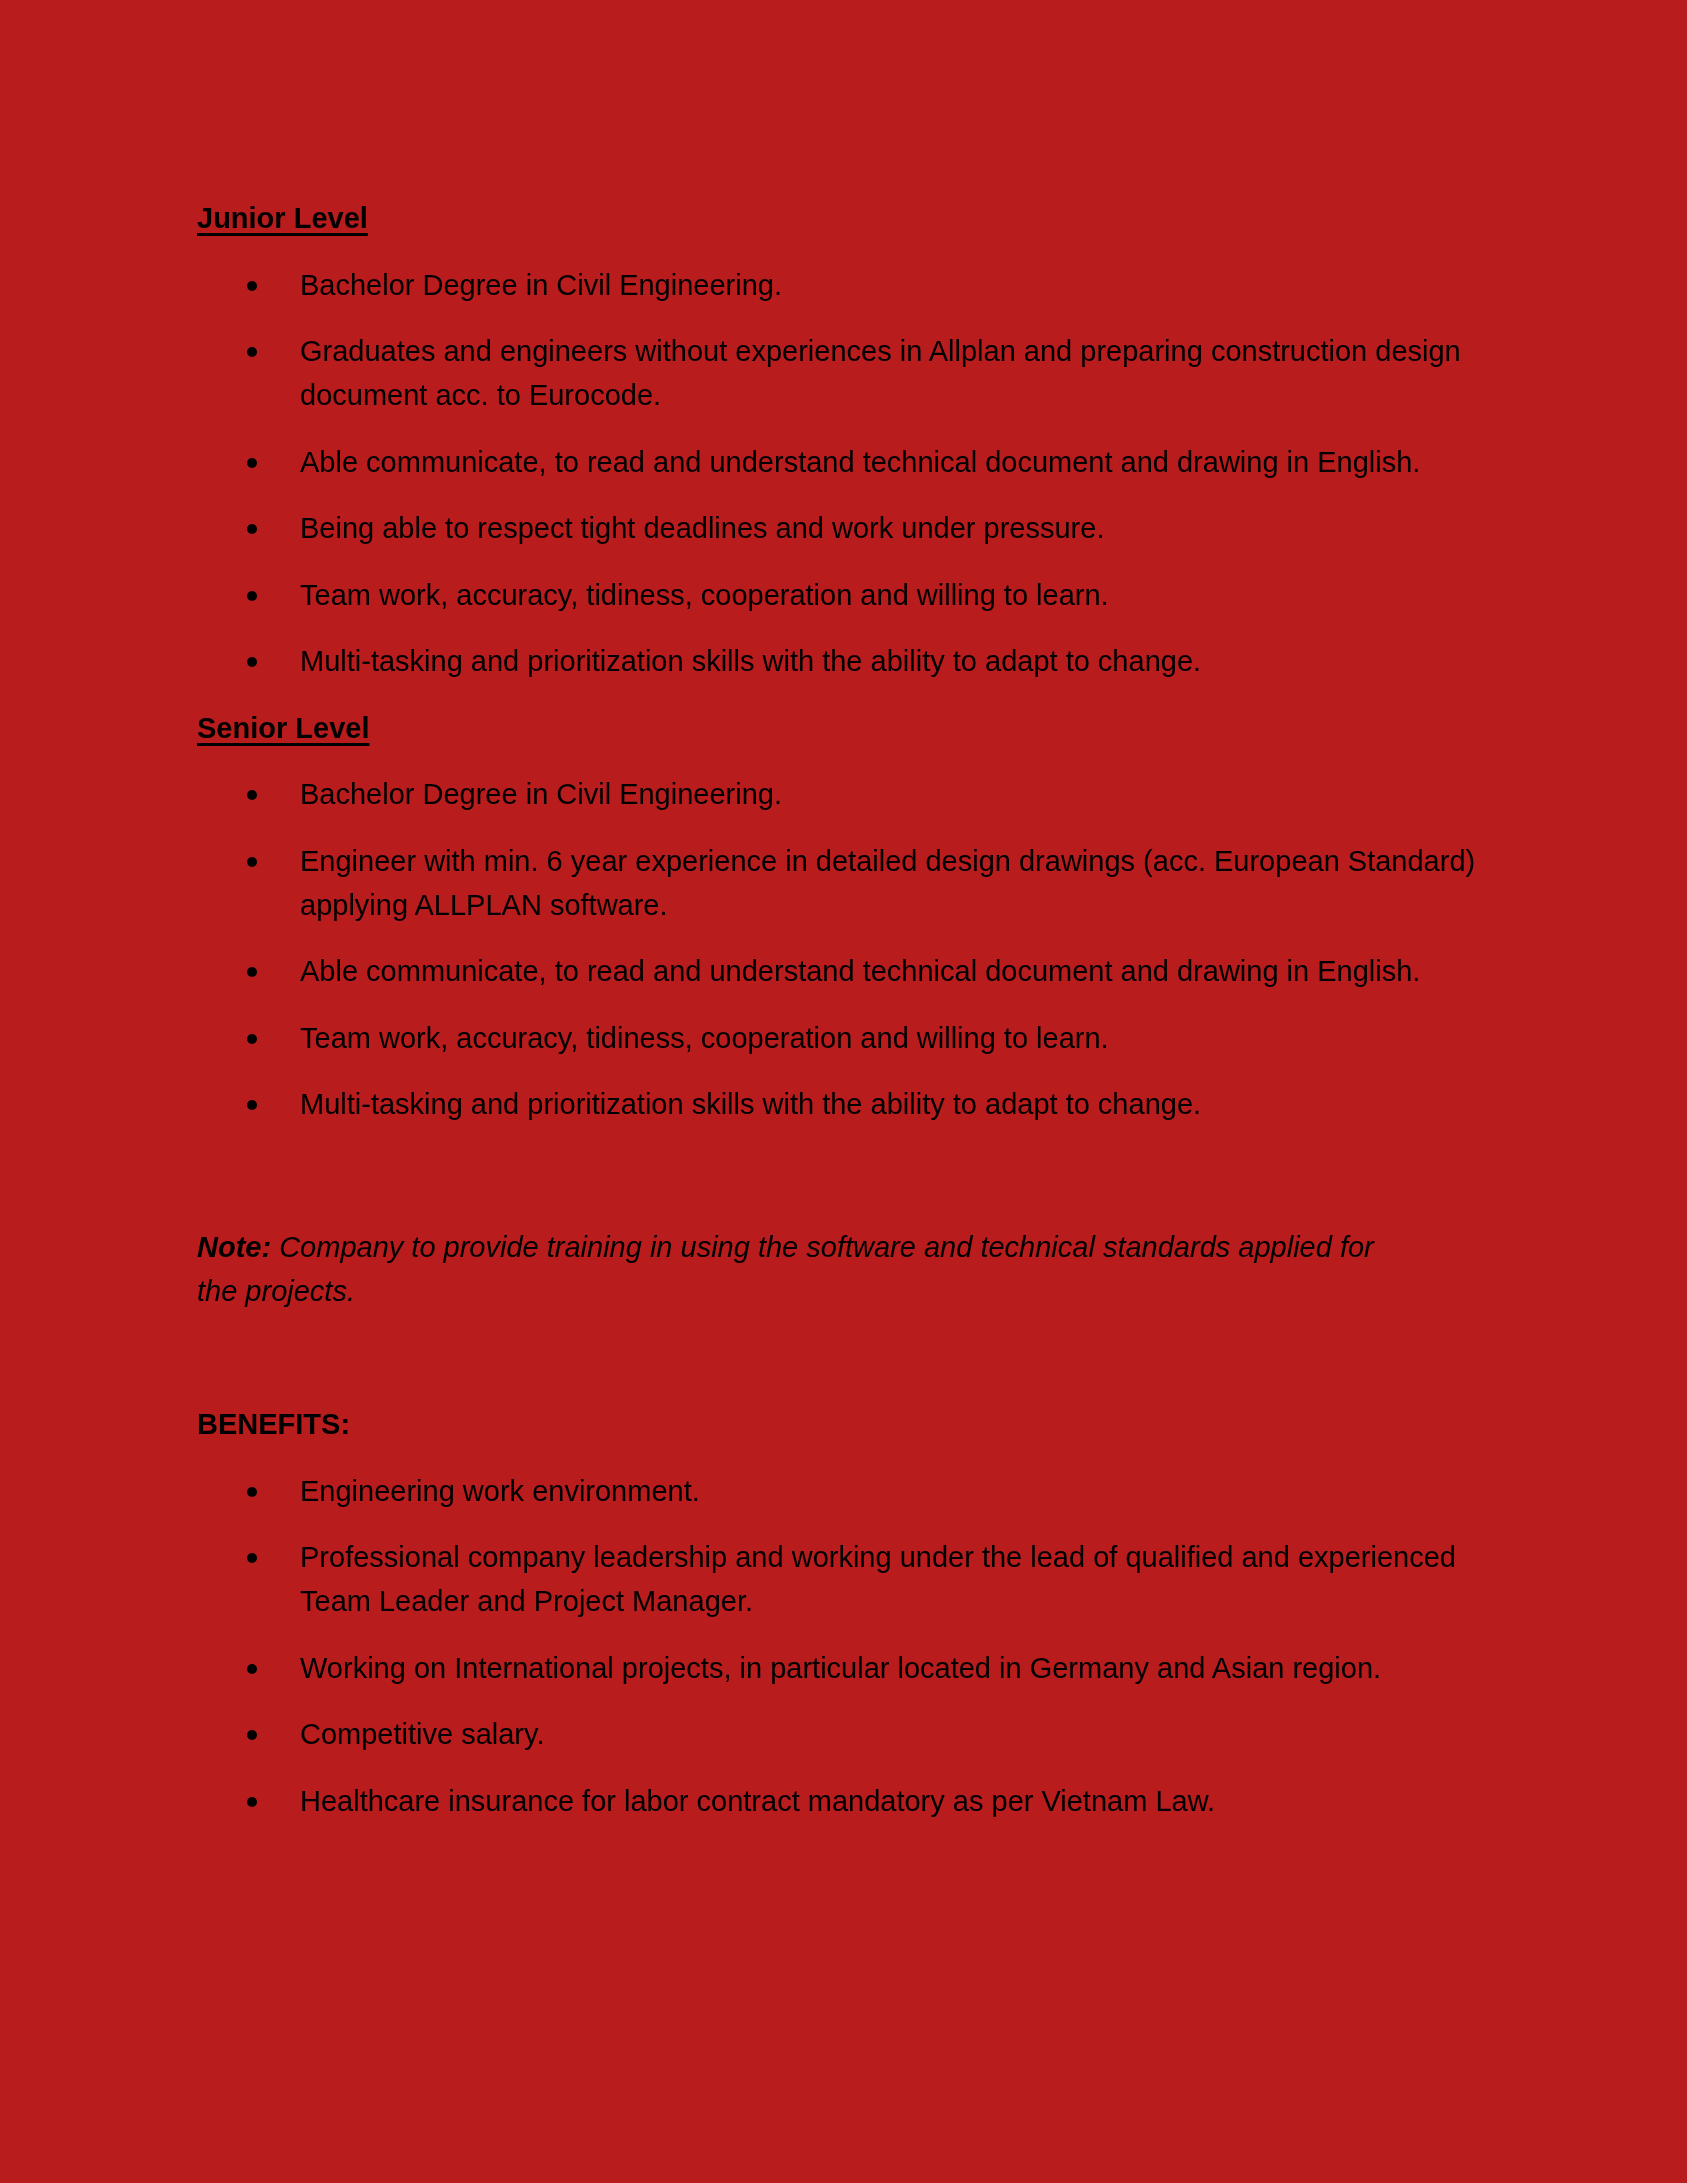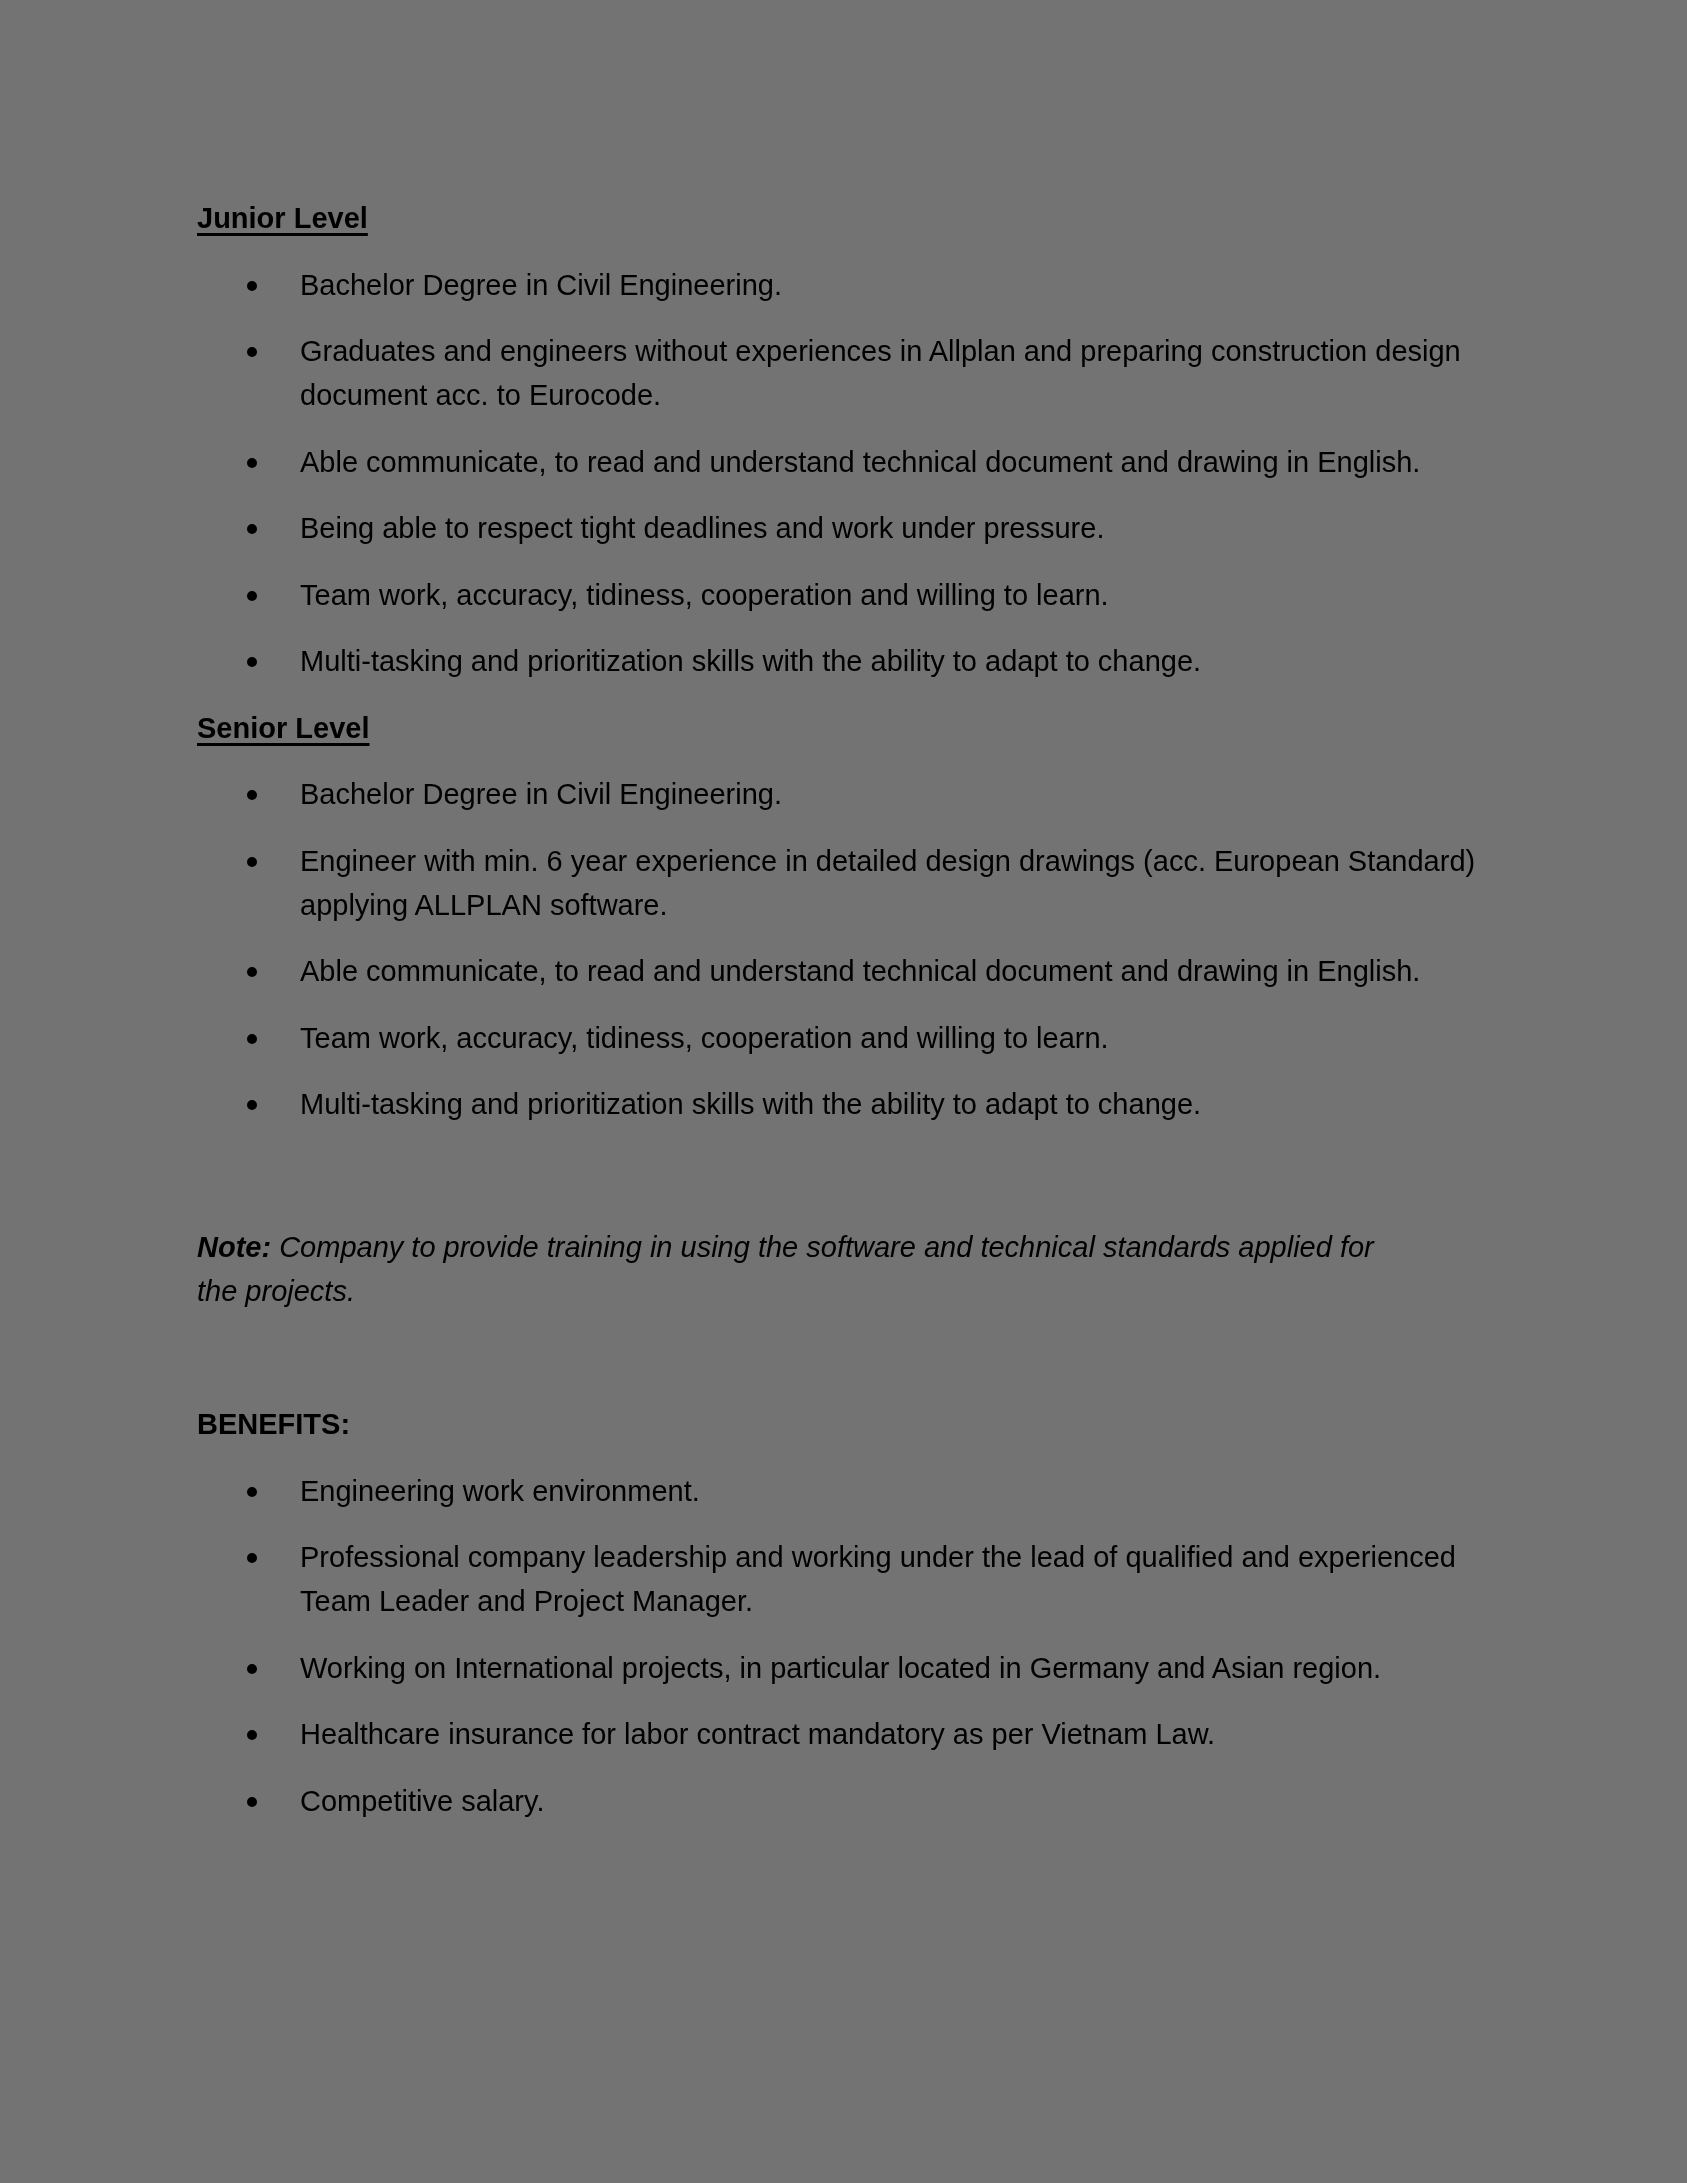--- a/index.html
+++ b/index.html
@@ -15,21 +15,21 @@
       font-family: "Liberation Sans", sans-serif;
       color: #000000;
       font-size: 29px;
     }
     .page {
       position: absolute;
       left: 0;
       top: 0;
       width: 1687px;
       height: 2183px;
-      background: #737373;
+      background: #b91c1c;
     }
     .content {
       position: absolute;
       left: 197px;
       top: 196px;
       width: 1297px;
     }
     .heading {
       font-weight: bold;
       font-size: 29px;
@@ -115,20 +115,20 @@
     </div>
 
     <div class="note"><span class="note-label">Note:</span><span> Company to provide training in using the software and technical standards applied for the projects.</span></div>
 
     <div class="section-benefits">
       <div class="heading">BENEFITS:</div>
       <ul class="bullets">
         <li><span class="bullet"></span><span>Engineering work environment.</span></li>
         <li><span class="bullet"></span><span>Professional company leadership and working under the lead of qualified and experienced Team Leader and Project Manager.</span></li>
         <li><span class="bullet"></span><span>Working on International projects, in particular located in Germany and Asian region.</span></li>
+        <li><span class="bullet"></span><span>Competitive salary.</span></li>
         <li><span class="bullet"></span><span>Healthcare insurance for labor contract mandatory as per Vietnam Law.</span></li>
-        <li><span class="bullet"></span><span>Competitive salary.</span></li>
       </ul>
     </div>
 
   </div>
 </div>
 
 
 </body></html>

